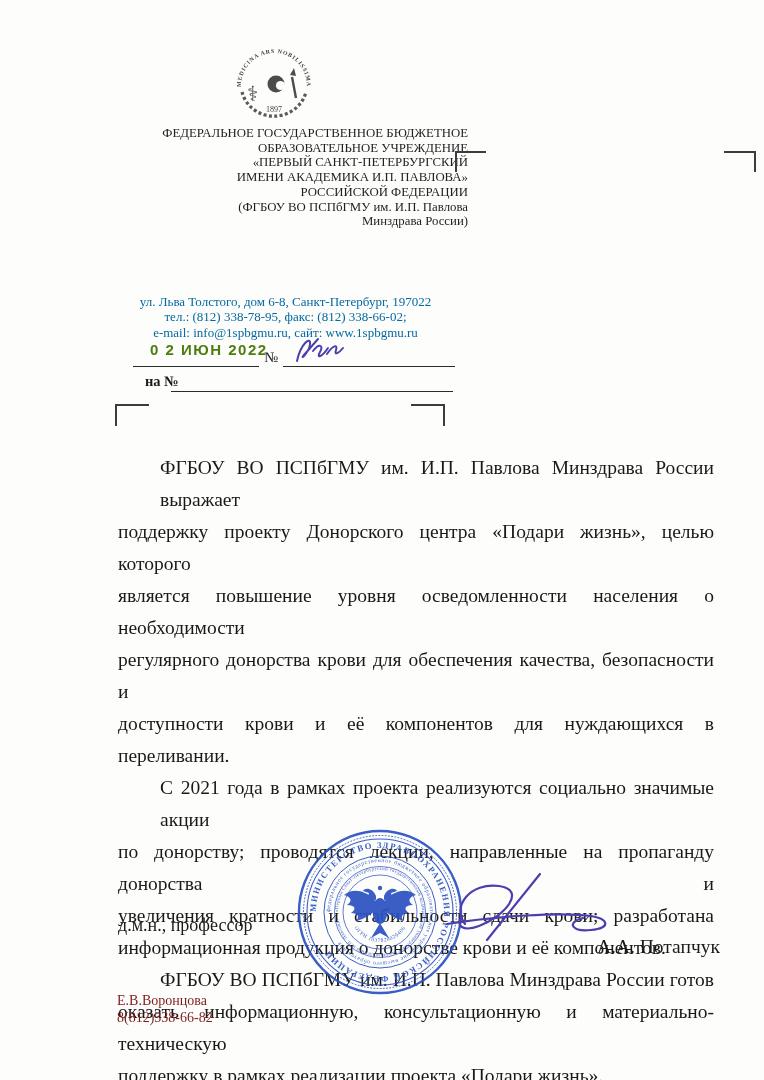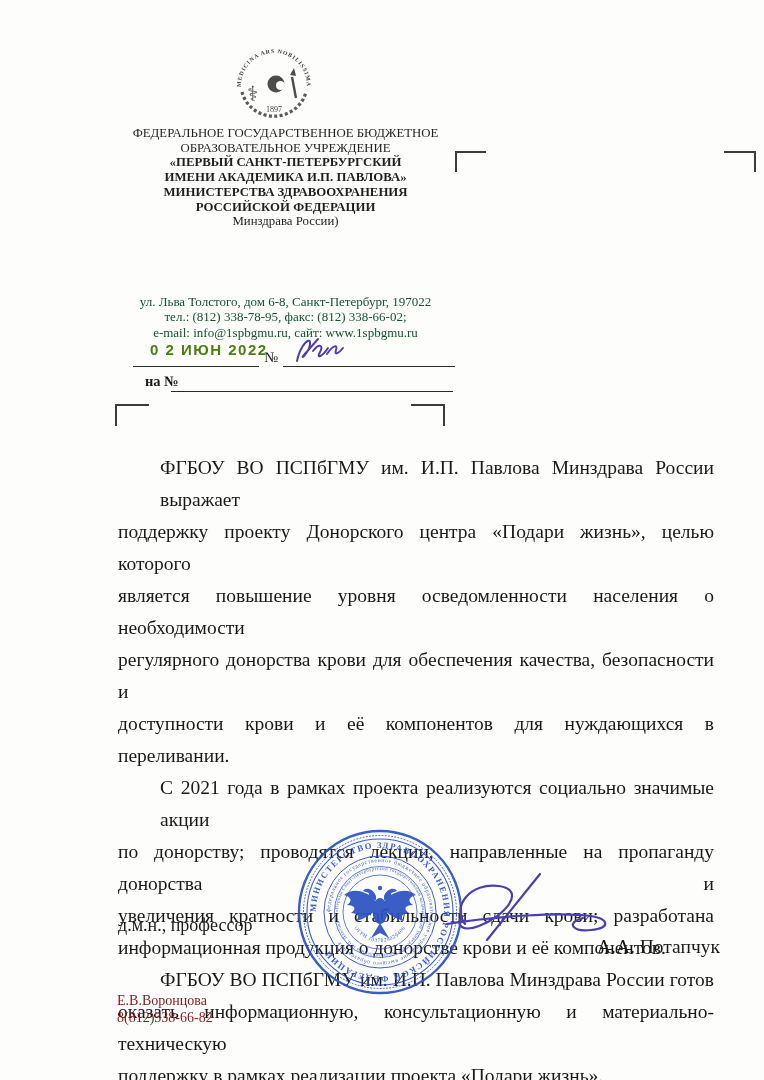--- a/index.html
+++ b/index.html
@@ -14,27 +14,27 @@
   .corner.tr{border-top:2px solid #3c3c3c;border-right:2px solid #3c3c3c;}
   .mark-recipient-left {left:455px;top:151px;width:29px;height:19px;}
   .mark-recipient-right{left:724px;top:151px;width:30px;height:19px;}
   .mark-body-left {left:115px;top:404px;width:32px;height:20px;}
   .mark-body-right{left:411px;top:404px;width:32px;height:20px;}
 
   .emblem{position:absolute;left:228px;top:44px;width:92px;height:80px;}
 
   .letterhead{
     position:absolute;left:103px;top:126px;width:365px;
-    text-align:center;font-size:12.8px;line-height:14.7px;color:#1f1f1f;
+    text-align:right;font-size:12.8px;line-height:14.7px;color:#1f1f1f;
   }
-  .letterhead .b{font-weight:bold;}
+  .letterhead .b{font-weight:normal;}
 
   .address{
     position:absolute;left:103px;top:294px;width:365px;
-    text-align:center;font-size:13px;line-height:15.3px;color:#14532d;
+    text-align:center;font-size:13px;line-height:15.3px;color:#0369a1;
   }
 
   .date-stamp{
     position:absolute;left:150px;top:341px;
     font-family:"Liberation Sans", sans-serif;font-weight:bold;
     font-size:15px;letter-spacing:1.5px;color:#4d7c0f;
   }
   .rule{position:absolute;border-bottom:1.4px solid #2a2a2a;height:0;}
   .rule-date{left:133px;top:366px;width:126px;}
   .rule-num {left:283px;top:366px;width:172px;}
@@ -85,22 +85,22 @@
       <path d="M62,31 L66,24 L68,32 Z" fill="#4c4c4c"></path>
     </g>
     <text x="46" y="68" text-anchor="middle" font-size="8" fill="#3f3f3f" font-family="Liberation Serif, serif">1897</text>
   </svg>
 
   <div class="letterhead">
     <div>ФЕДЕРАЛЬНОЕ ГОСУДАРСТВЕННОЕ БЮДЖЕТНОЕ</div>
     <div>ОБРАЗОВАТЕЛЬНОЕ УЧРЕЖДЕНИЕ</div>
     <div class="b">«ПЕРВЫЙ САНКТ-ПЕТЕРБУРГСКИЙ</div>
     <div class="b">ИМЕНИ АКАДЕМИКА И.П. ПАВЛОВА»</div>
-    <div class="b">МИНИСТЕРСТВА ЗДРАВООХРАНЕНИЯ</div>
     <div class="b">РОССИЙСКОЙ ФЕДЕРАЦИИ</div>
+    <div>(ФГБОУ ВО ПСПбГМУ им. И.П. Павлова</div>
     <div>Минздрава России)</div>
   </div>
 
   <div class="address">
     <div>ул. Льва Толстого, дом 6-8, Санкт-Петербург, 197022</div>
     <div>тел.: (812) 338-78-95, факс: (812) 338-66-02;</div>
     <div>e-mail: info@1spbgmu.ru, сайт: www.1spbgmu.ru</div>
   </div>
 
   <div class="date-stamp">0 2 ИЮН 2022</div>

